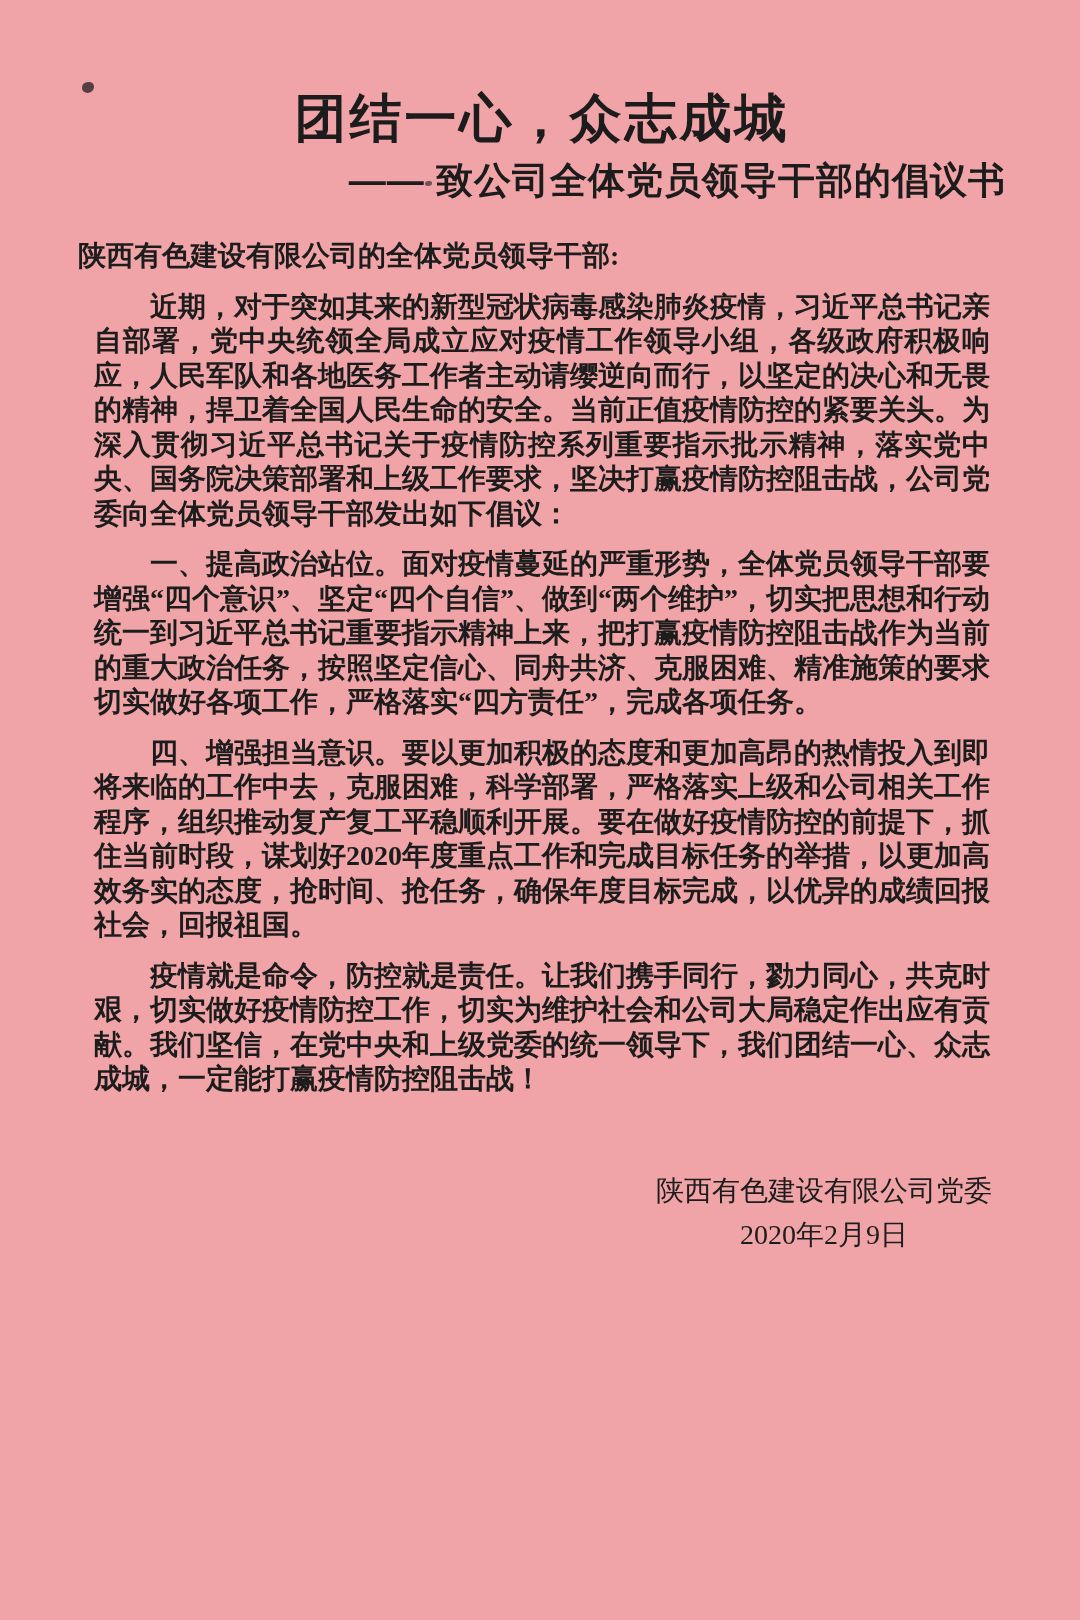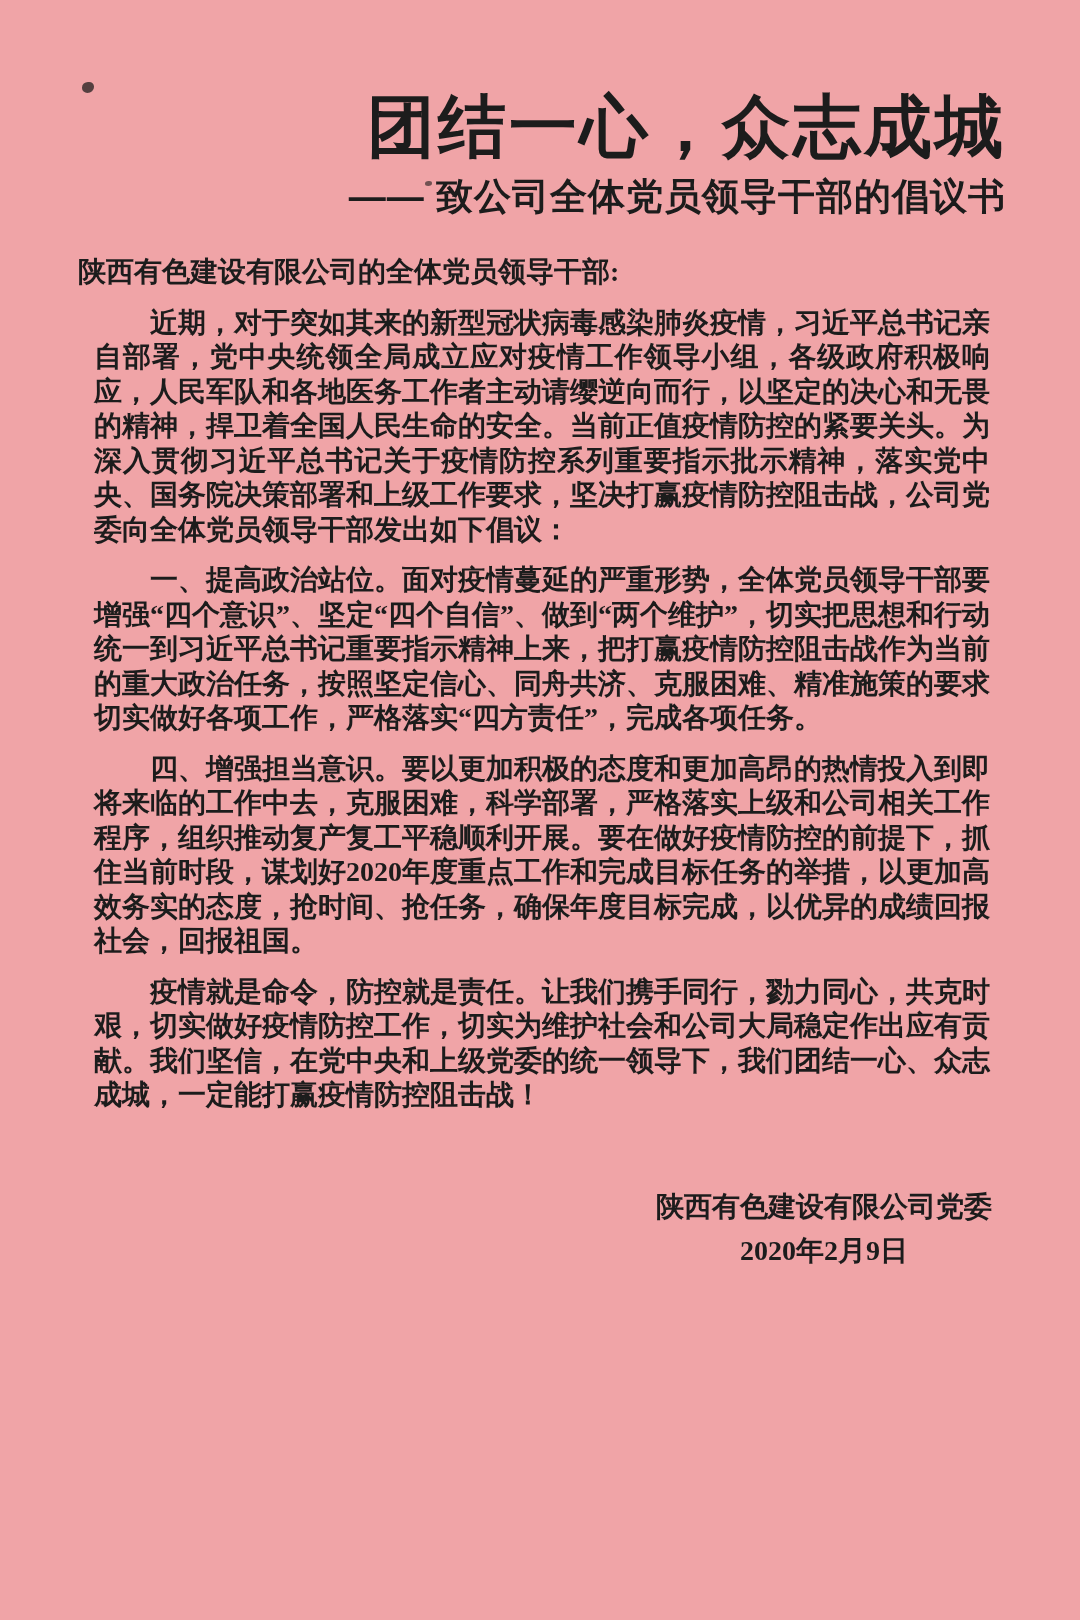--- a/index.html
+++ b/index.html
@@ -14,24 +14,24 @@
     margin: 0 auto;
     background: var(--page-bg, #f0a4a7);
     color: var(--ink, #1c1c1c);
     overflow: hidden;
     box-sizing: border-box;
     padding: 0 74px 0 78px;
     font-family: "Liberation Serif", "DejaVu Serif", serif;
   }
   .doc-title {
     margin: 92px 0 0 0;
-    text-align: right;
+    text-align: center;
     font-family: "Liberation Sans", "DejaVu Sans", sans-serif;
     font-weight: 900;
-    font-size: 68px;
+    font-size: 52px;
     line-height: 1.0;
     letter-spacing: 3px;
     white-space: nowrap;
   }
   .doc-subtitle {
     margin-top: 18px;
     text-align: right;
     font-family: "Liberation Sans", "DejaVu Sans", sans-serif;
     font-weight: 900;
     font-size: 37px;
@@ -54,21 +54,21 @@
     margin: 16px;
     text-indent: 2em;
   }
   .para.closing {
     margin-top: 13px;
   }
   .signature-block {
     margin: 72px 14px 0 auto;
     width: fit-content;
     text-align: center;
-    font-weight: bold;
+    font-weight: normal;
     font-size: 28px;
     line-height: 44px;
   }
   .speck {
     position: absolute;
     background: #3a2e2e;
     border-radius: 50% 40% 55% 45%;
   }
   .speck-a { left: 82px; top: 82px; width: 12px; height: 11px; opacity: .85; }
   .speck-b { left: 425px; top: 181px; width: 7px; height: 5px; opacity: .7; }

